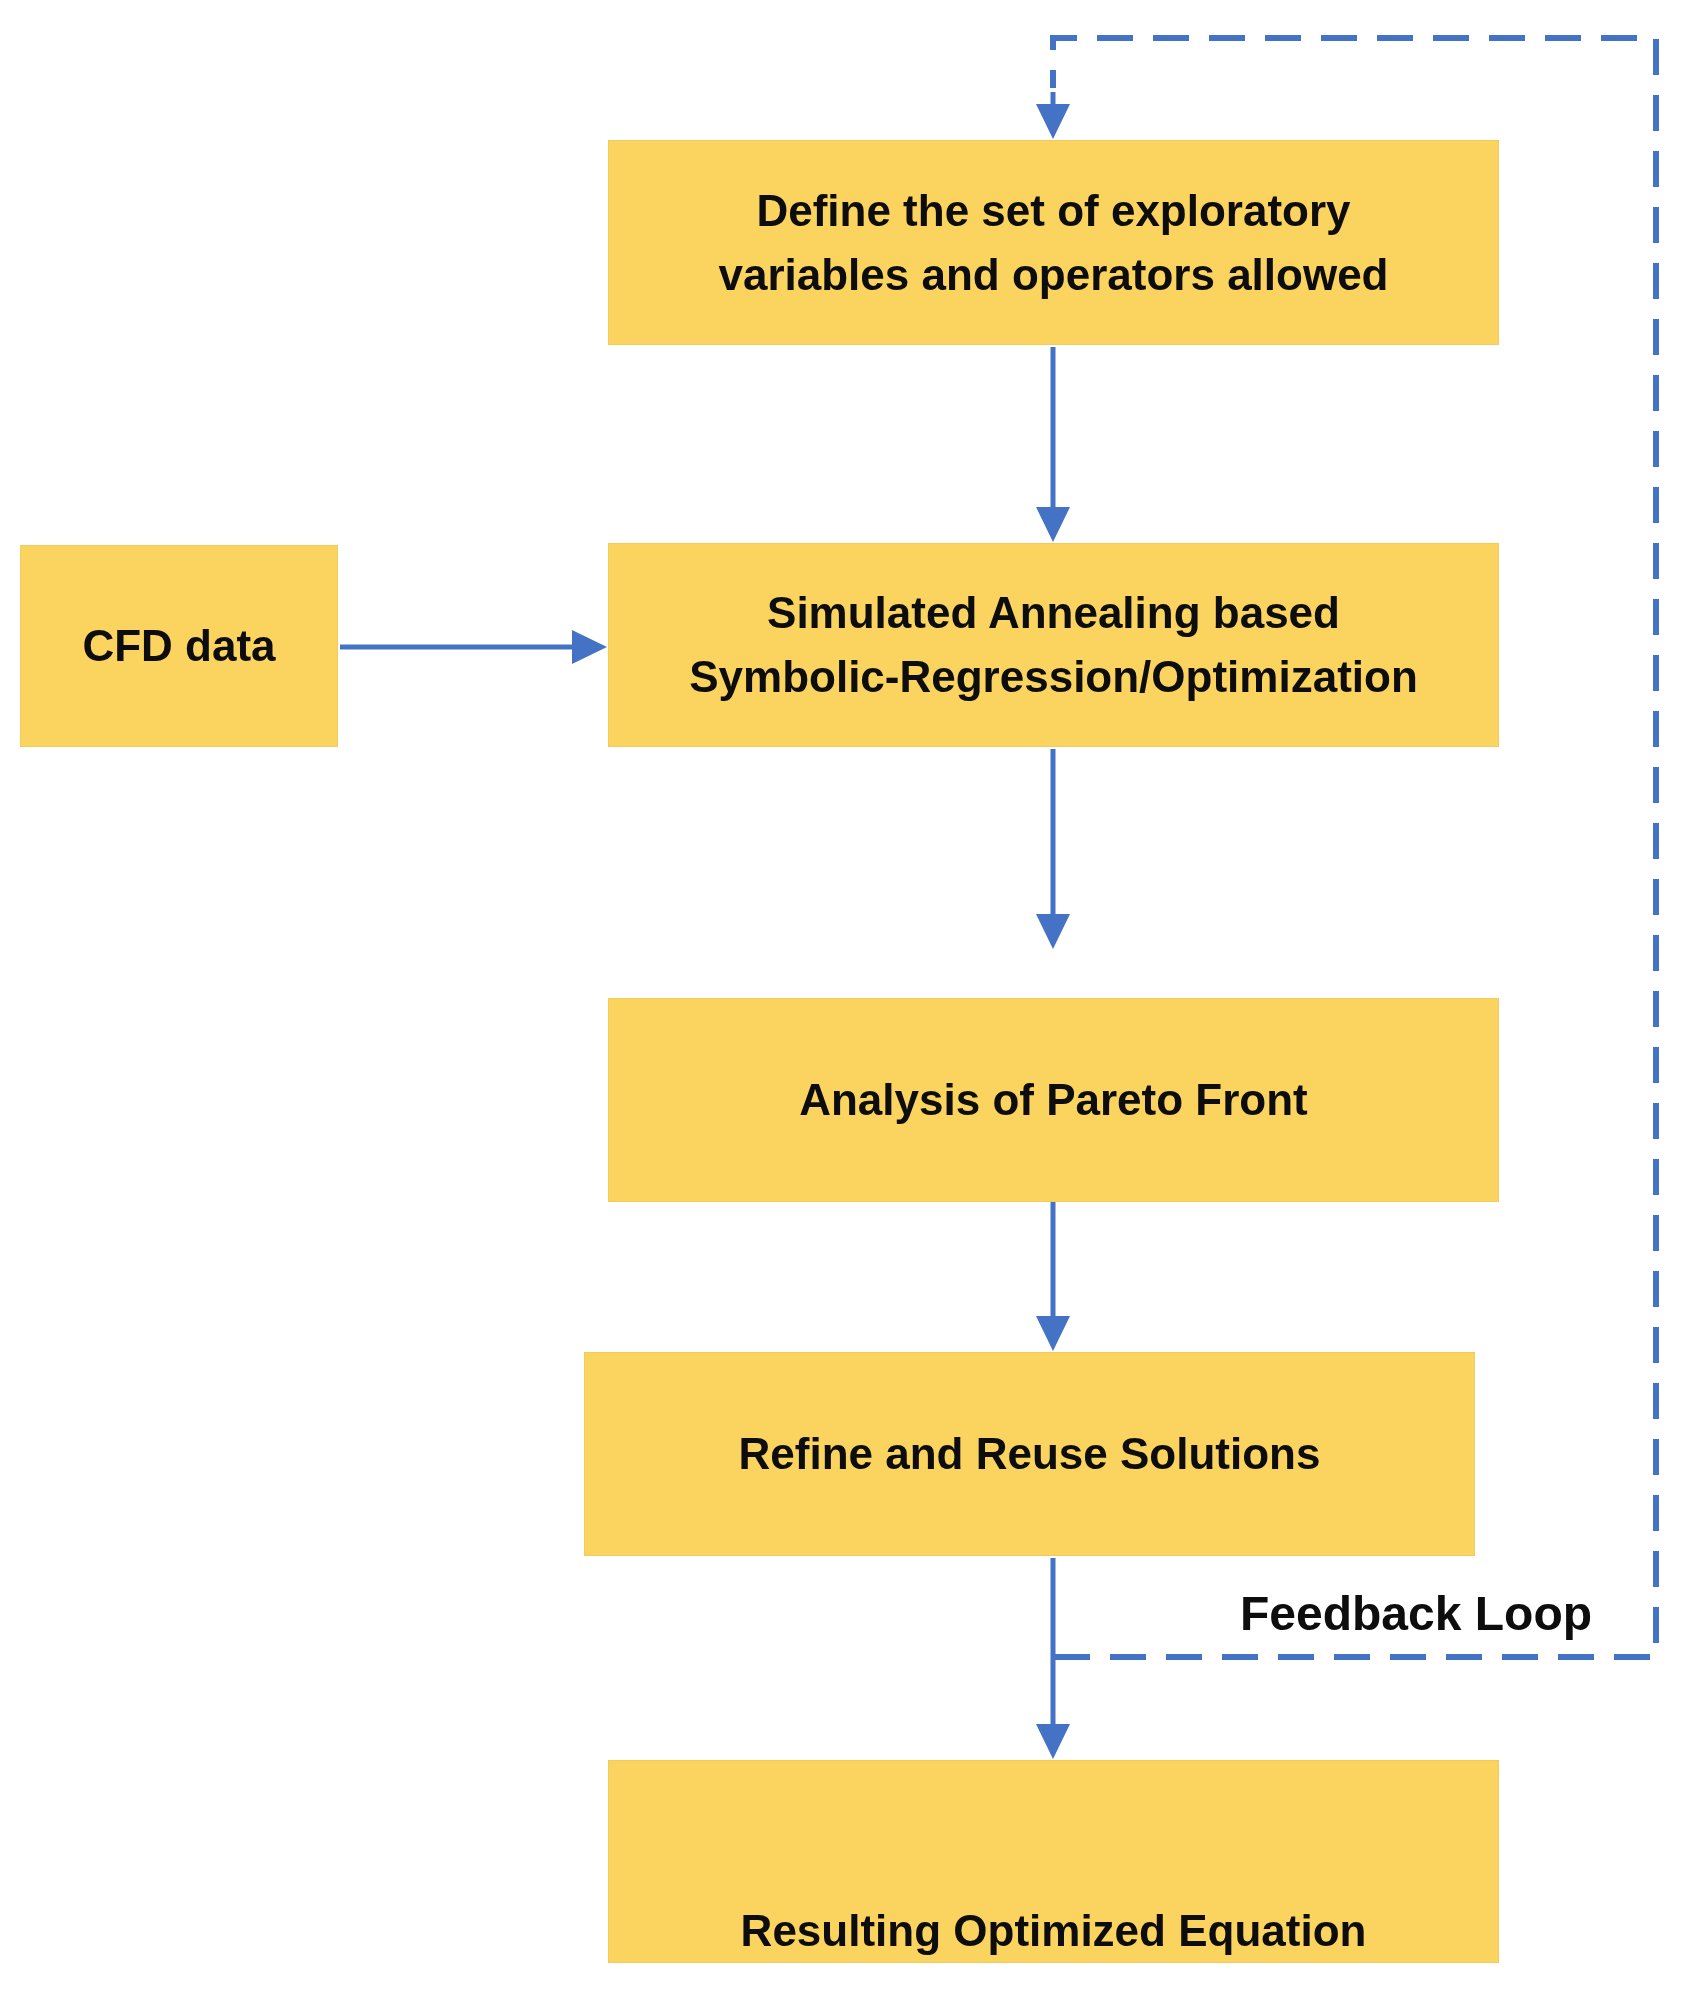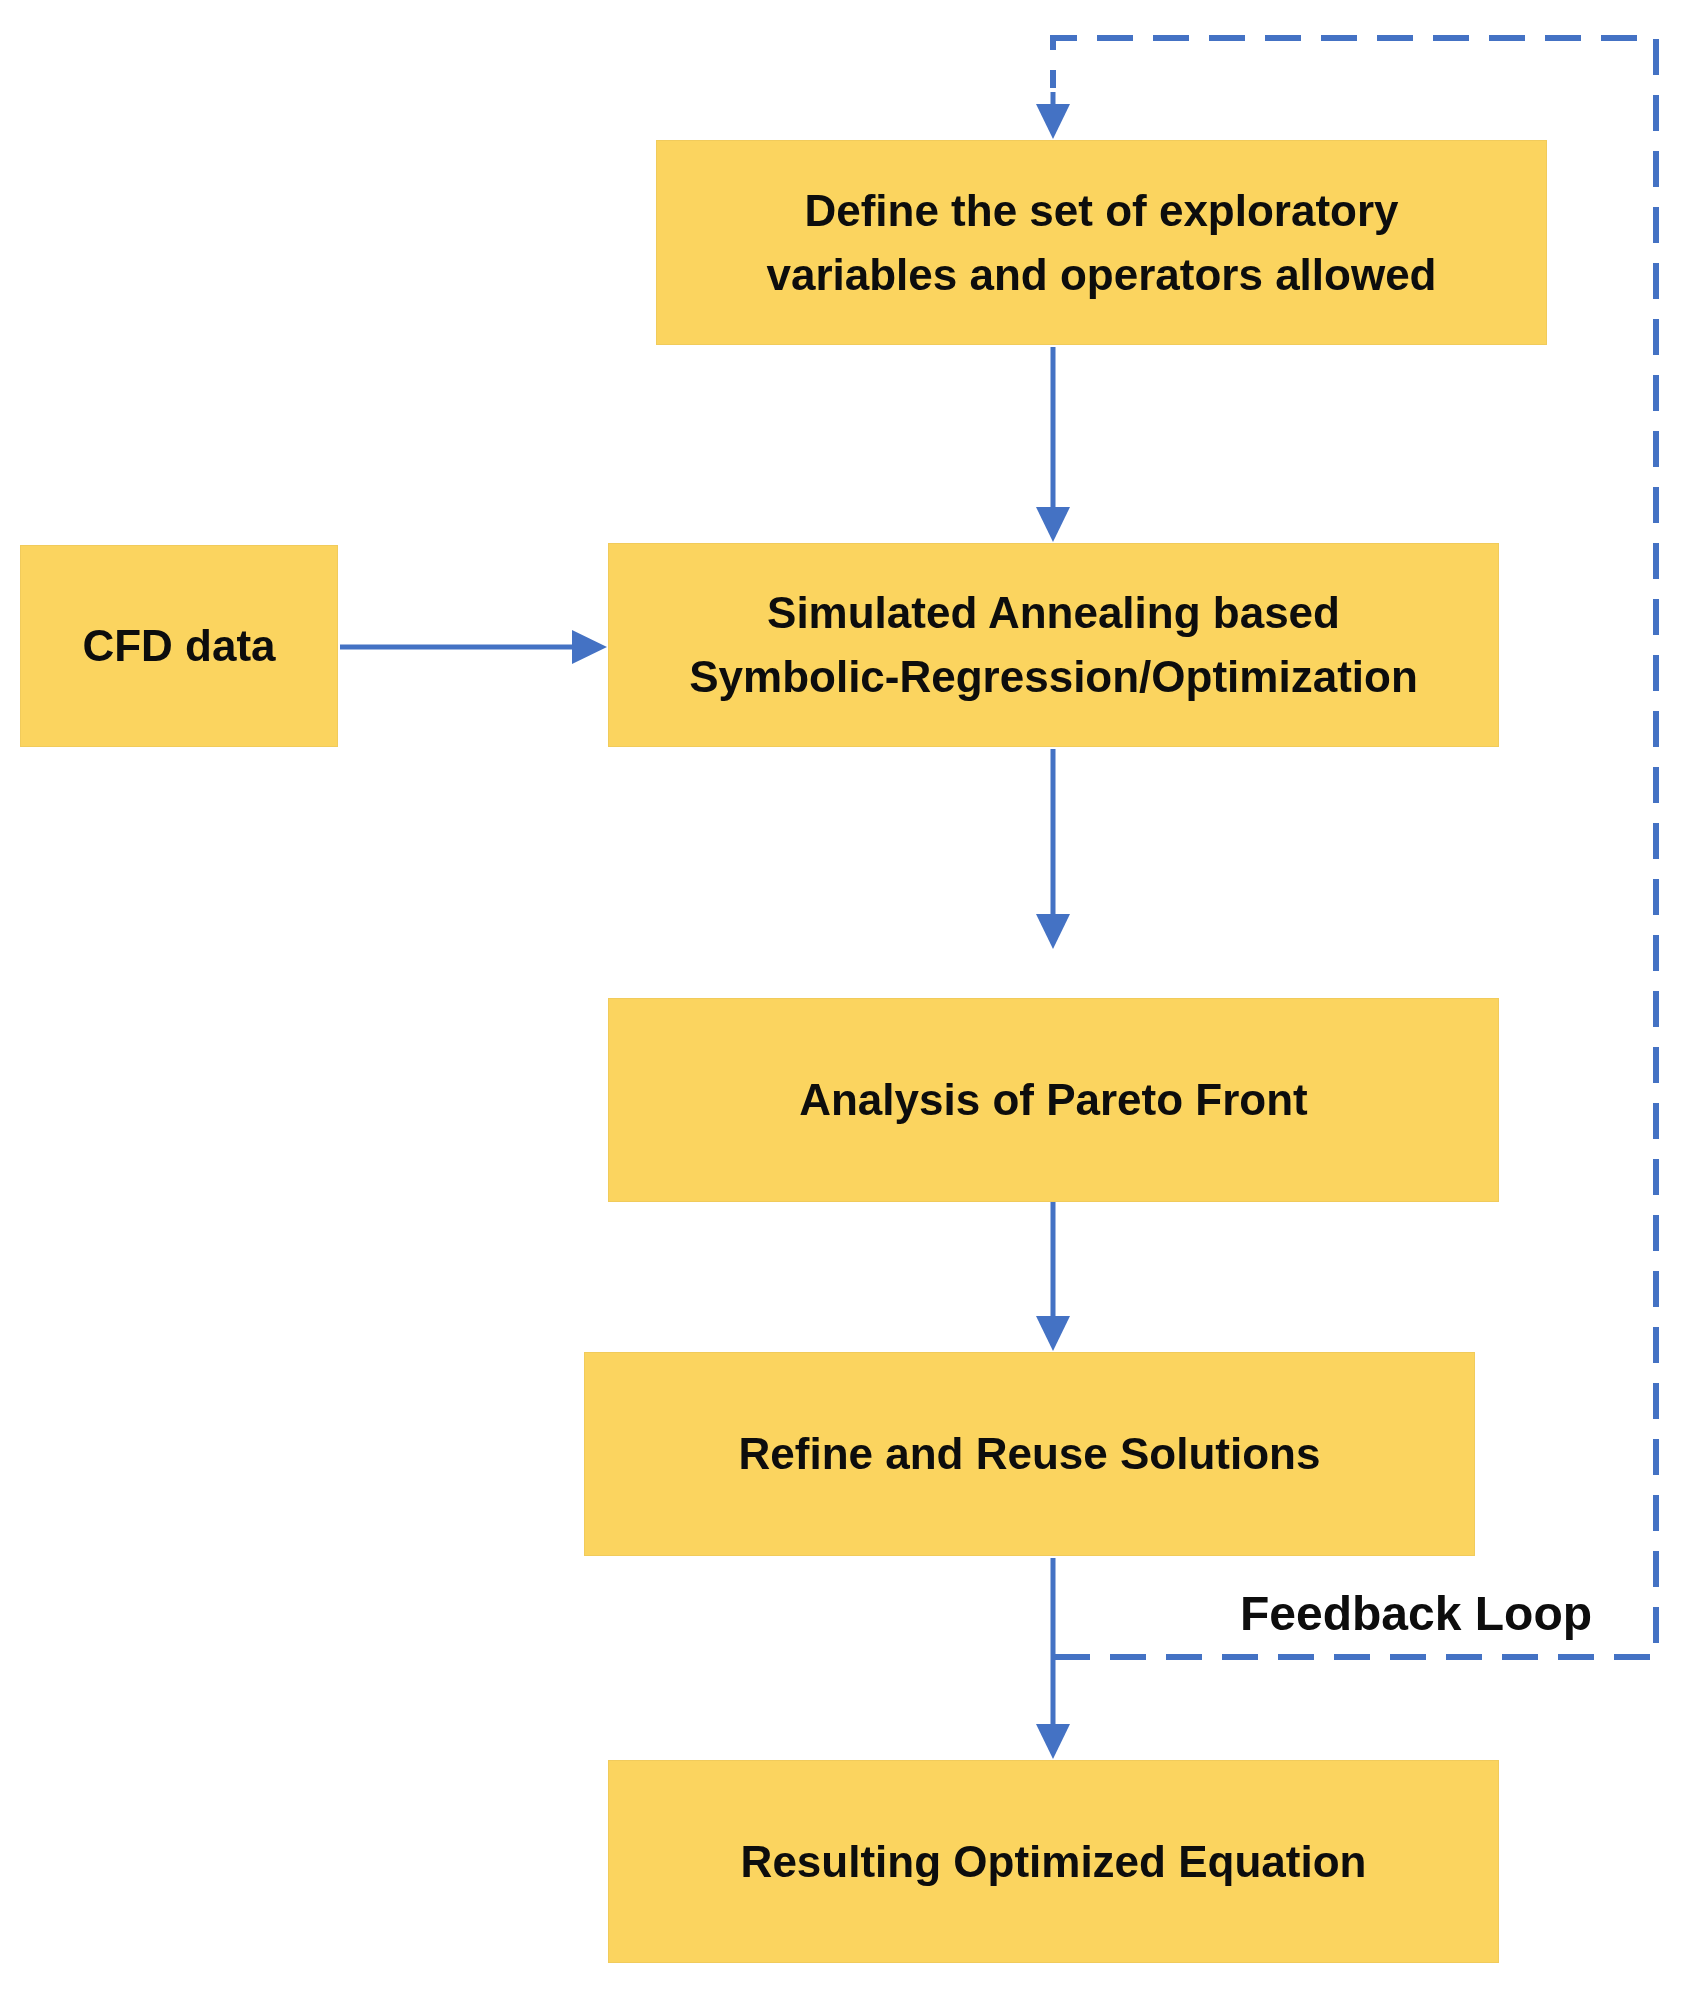--- a/index.html
+++ b/index.html
@@ -53,26 +53,26 @@
   .node-label {
     display: block;
     text-align: center;
     white-space: pre-line;
     font-weight: bold;
     font-size: 44px;
     line-height: 1.45;
     color: var(--text-color);
     padding: 0 8px;
   }
-  .node-define    { left: 608px; top: 140px;  width: 891px; height: 205px; margin-left: 48px; }
+  .node-define    { left: 608px; top: 140px;  width: 891px; height: 205px; }
   .node-cfd       { left: 20px;  top: 545px;  width: 318px; height: 202px; }
   .node-annealing { left: 608px; top: 543px;  width: 891px; height: 204px; }
   .node-pareto    { left: 608px; top: 998px;  width: 891px; height: 204px; }
   .node-refine    { left: 584px; top: 1352px; width: 891px; height: 204px; }
-  .node-result    { left: 608px; top: 1760px; width: 891px; height: 203px; }
+  .node-result    { left: 608px; top: 1760px; width: 891px; height: 203px; align-items: flex-end; }
   .feedback-label {
     position: absolute;
     left: 1240px;
     top: 1588px;
     font-weight: bold;
     font-size: 48px;
     line-height: 1.1;
     color: var(--text-color);
     white-space: nowrap;
   }

